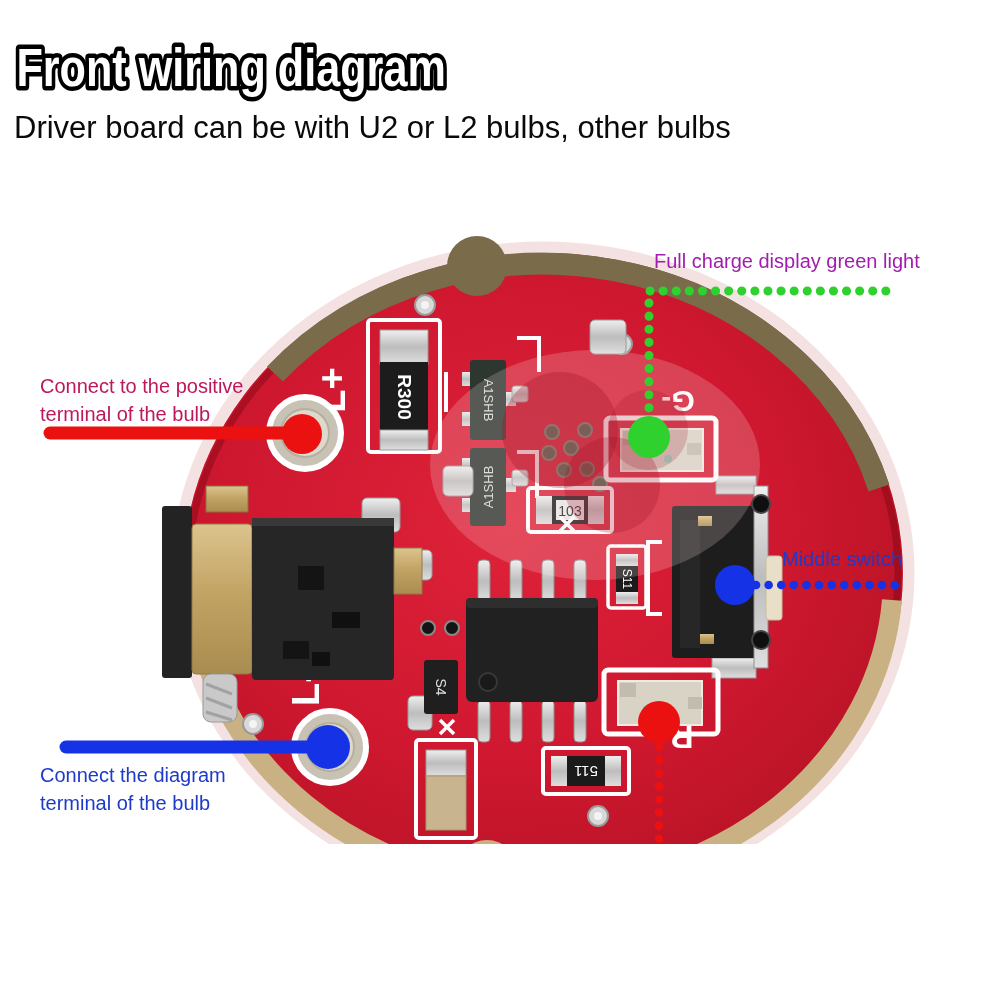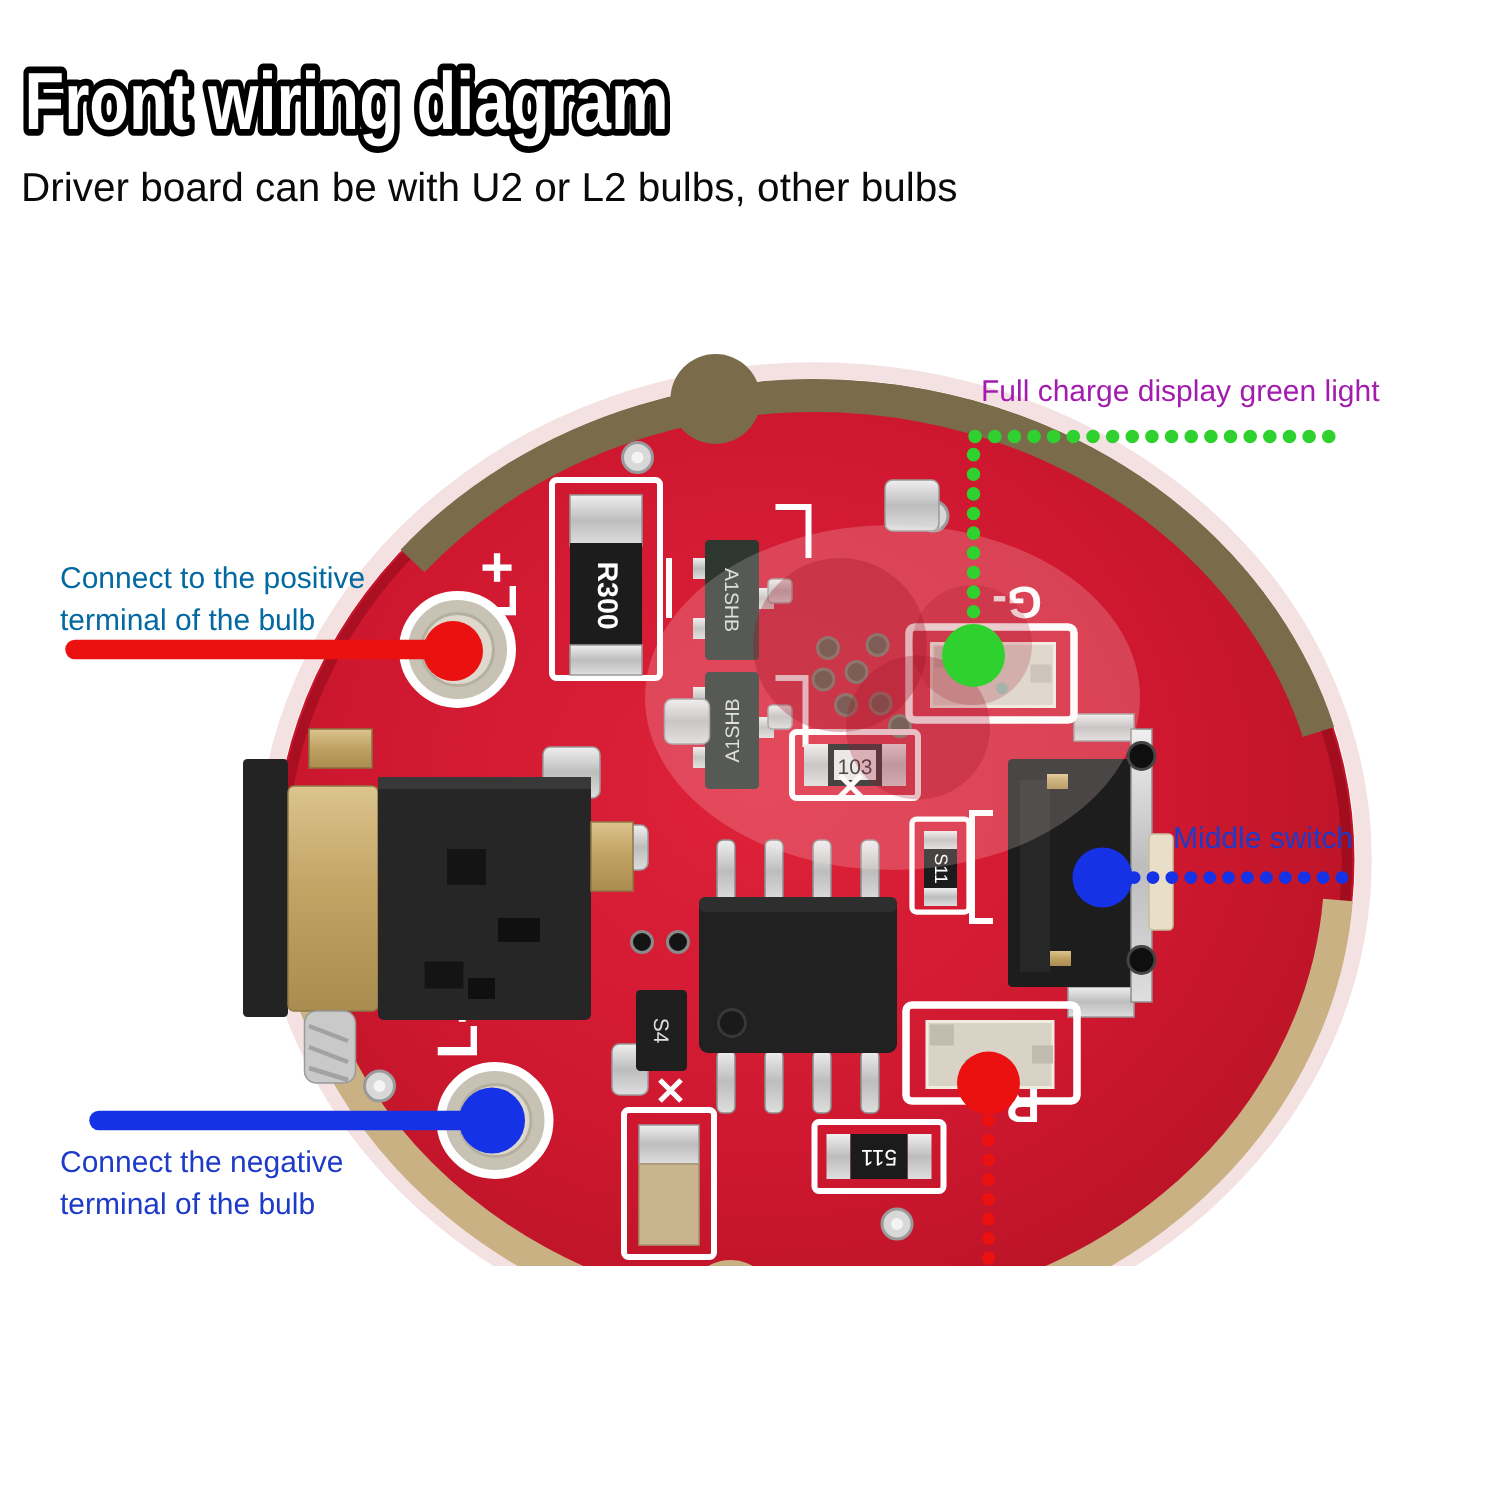--- a/index.html
+++ b/index.html
@@ -1,23 +1,23 @@
 <!DOCTYPE html>
 <html><head>
 <meta charset="utf-8">
 <style>
   html,body{margin:0;padding:0;background:#ffffff;}
   .stage{position:relative;width:1000px;height:844px;background:#ffffff;overflow:hidden;
          font-family:"Liberation Sans",sans-serif;padding-left:20px;}
   .title-svg{position:absolute;left:10px;top:30px;}
-  .subtitle{position:absolute;left:14px;top:110px;font-size:27px;color:#0a0a0a;
+  .subtitle{position:absolute;left:14px;top:110px;font-size:31px;color:#0a0a0a;
             letter-spacing:0px;white-space:nowrap;}
   .board-svg{position:absolute;left:0;top:0;}
   .label{position:absolute;font-size:20px;line-height:28px;white-space:nowrap;}
-  .c-red{color:#0369a1;}
+  .c-red{color:#be185d;}
   .c-blue{color:#1d3bc8;}
   .c-green{color:#a21caf;}
 </style>
 </head>
 <body>
 
 <div class="stage">
 
   <svg class="title-svg" width="560" height="78">
     <text x="8" y="56" transform="scale(0.80,1)" font-family="Liberation Sans, sans-serif" font-size="54" font-weight="bold" fill="#ffffff" stroke="#000000" stroke-width="9" stroke-linejoin="round" style="paint-order:stroke fill;">Front wiring diagram</text>
@@ -286,18 +286,18 @@
   <div class="label c-green" style="left:654px;top:247px;">Full charge display green light</div>
 
   <div class="label c-red" style="left:40px;top:372px;">
     <div>Connect to the positive</div>
     <div>terminal of the bulb</div>
   </div>
 
   <div class="label c-blue" style="left:782px;top:545px;text-align:center;">Middle switch</div>
 
   <div class="label c-blue" style="left:40px;top:761px;">
-    <div>Connect the negative</div>
+    <div>Connect the diagram</div>
     <div>terminal of the bulb</div>
   </div>
 
 
 </div>
 
 </body></html>

